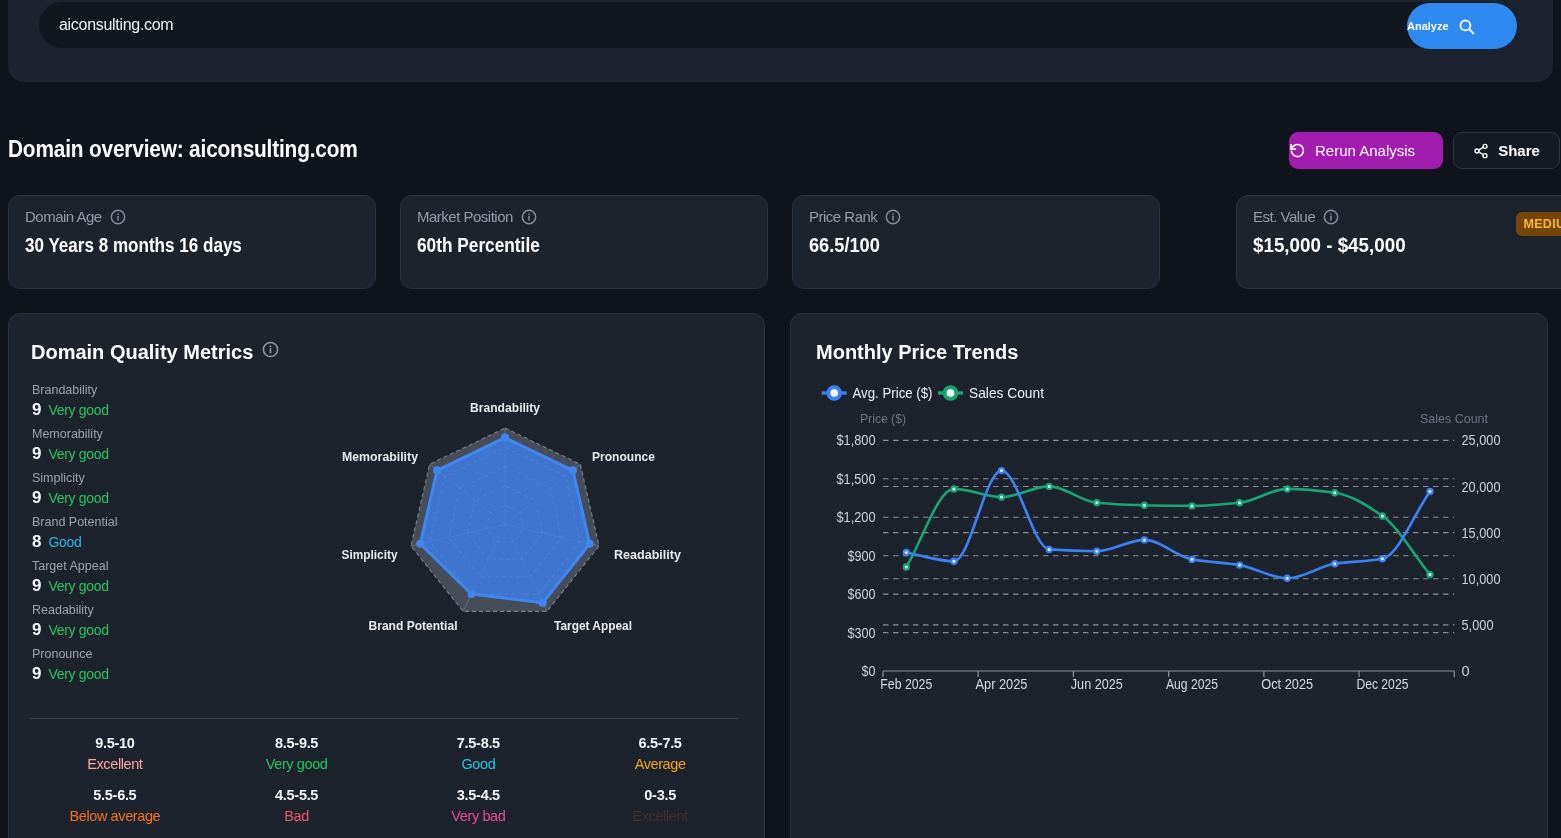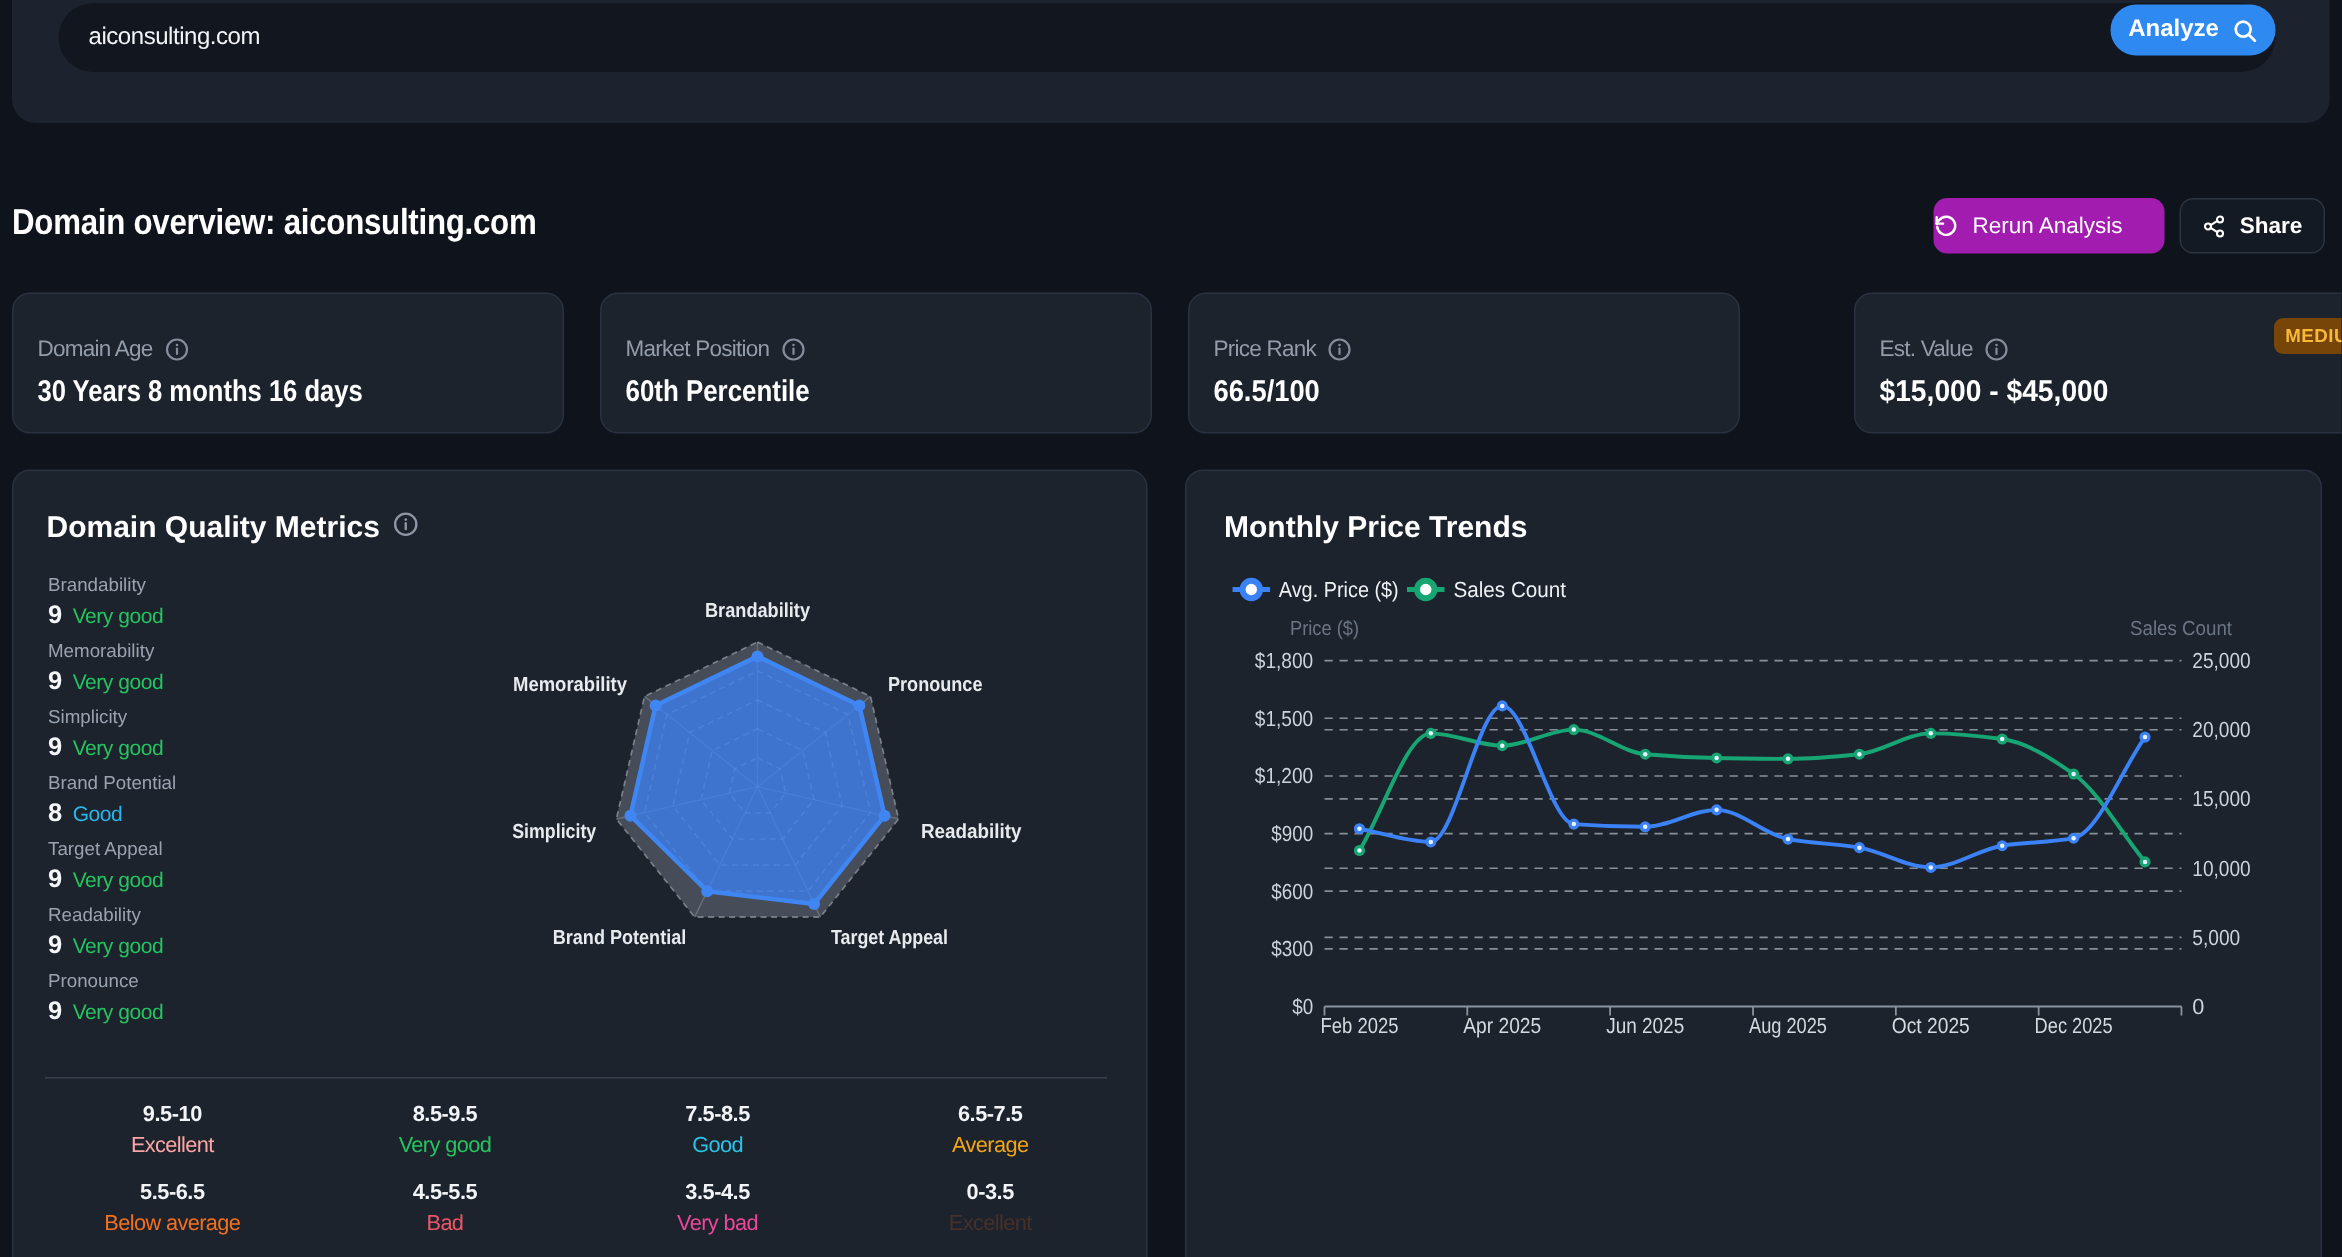--- a/index.html
+++ b/index.html
@@ -1,24 +1,24 @@
 <!DOCTYPE html>
 <html><head><meta charset="utf-8">
 <style>
 *{margin:0;padding:0;box-sizing:border-box}
 html,body{width:1561px;height:838px;overflow:hidden;background:#0f141c;font-family:"Liberation Sans",sans-serif}
 .abs{position:absolute}
 #stage{position:relative;width:1561px;height:838px}
 .topwrap{left:8px;width:1545px;top:-26px;height:108px;background:#1d232e;border-radius:16px}
 .input{left:39px;top:2px;width:1478px;height:46px;border-radius:23px;background:#12171f;color:#f2f4f7;font-size:16px;line-height:46px;padding-left:20px;letter-spacing:-0.3px}
-.analyze{left:1407px;top:3px;width:110px;height:34px;border-radius:23px;background:#2e89f1;color:#fff;display:flex;align-items:center;justify-content:center;gap:9px;font-size:16px;font-weight:700}
+.analyze{left:1407px;top:3px;width:110px;height:46px;border-radius:23px;background:#2e89f1;color:#fff;display:flex;align-items:center;gap:9px;font-size:11px;font-weight:700}
 h1{position:absolute;left:8px;top:135px;font-size:24px;font-weight:700;color:#fff;letter-spacing:-0.2px}
 .rerun{left:1289px;top:132px;width:154px;height:37px;border-radius:9px;background:#a21caf;color:#fff;display:flex;align-items:center;justify-content:flex-start;gap:9px;font-size:15px;font-weight:500}
-.share{left:1453px;top:132px;width:97px;height:37px;border-radius:9px;background:#141a23;border:1px solid #2c3440;color:#fff;display:flex;align-items:center;justify-content:center;gap:9px;font-size:15px;font-weight:600}
-.scard{top:195px;width:368px;height:94px;background:#1d232d;border:1px solid #2a3140;border-radius:12px;padding:28px 16px}
+.share{left:1453px;top:132px;width:107px;height:37px;border-radius:9px;background:#141a23;border:1px solid #2c3440;color:#fff;display:flex;align-items:center;justify-content:center;gap:9px;font-size:15px;font-weight:600}
+.scard{top:195px;width:368px;height:94px;background:#1d232d;border:1px solid #2a3140;border-radius:12px;padding:12px 16px}
 .slabel{display:flex;align-items:center;gap:8px;color:#939daa;font-size:15px;letter-spacing:-0.5px}
 .sval{margin-top:9px;color:#fff;font-size:20px;font-weight:700;white-space:nowrap}
 .shrink{display:inline-block;transform:scaleX(0.873);transform-origin:0 50%}
 .badge{position:absolute;right:19px;top:16px;background:#774508;color:#f8b93a;font-size:12.5px;font-weight:700;letter-spacing:0.3px;padding:5px 8px;border-radius:6px}
 .bigcard{top:313px;height:620px;background:#1d232d;border:1px solid #2a3140;border-radius:12px}
 .ctitle{position:absolute;display:flex;align-items:flex-start;gap:9px;color:#fff;font-size:20px;font-weight:700}
 .mlist{left:32px;top:383px;width:250px}
 .mgroup{margin-bottom:7px}
 .mlabel{color:#9aa4b0;font-size:12.5px;line-height:15px}
 .mval{margin-top:2px;height:20px;display:flex;align-items:center;gap:7px}

